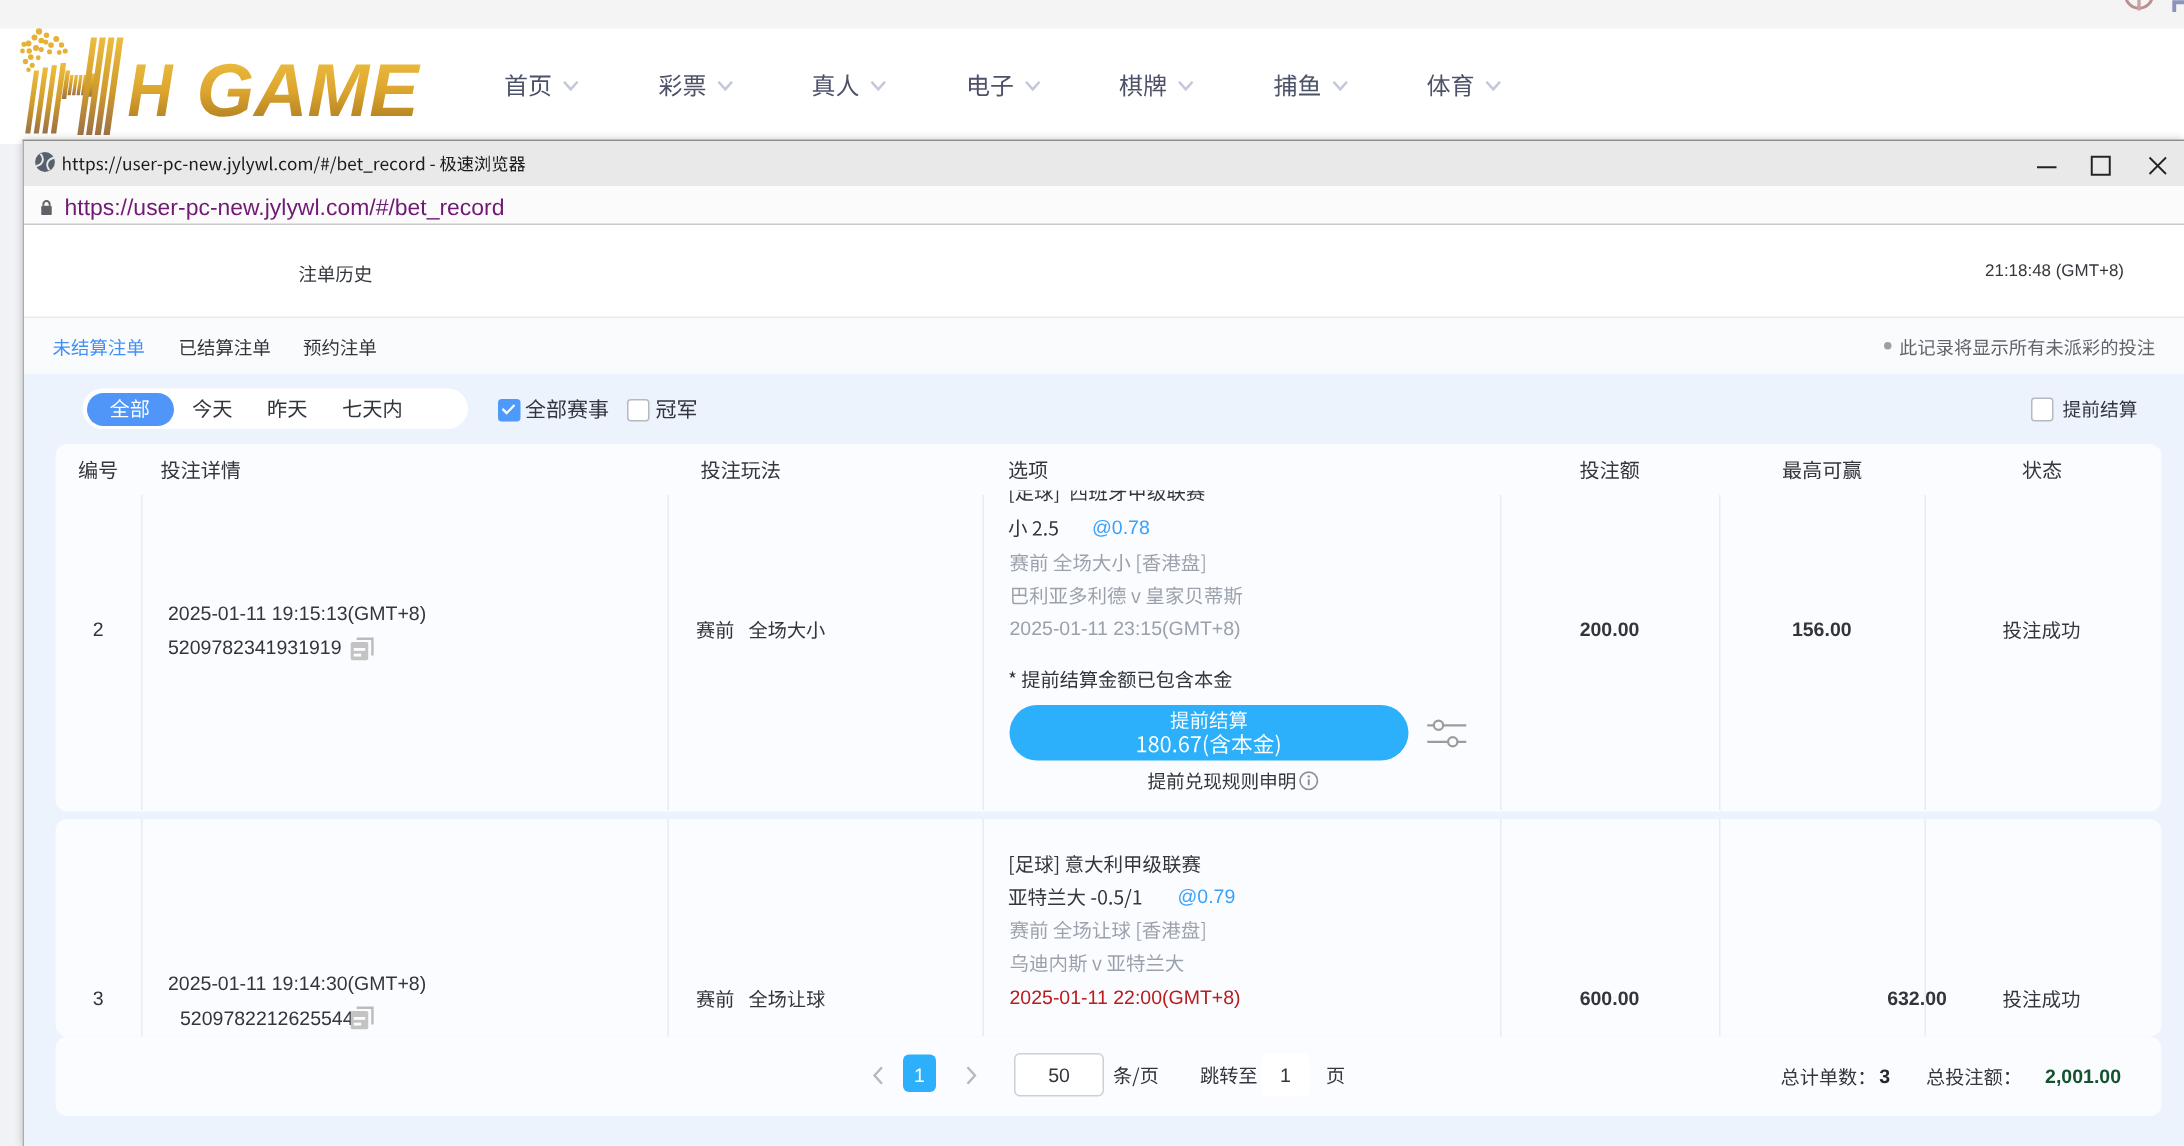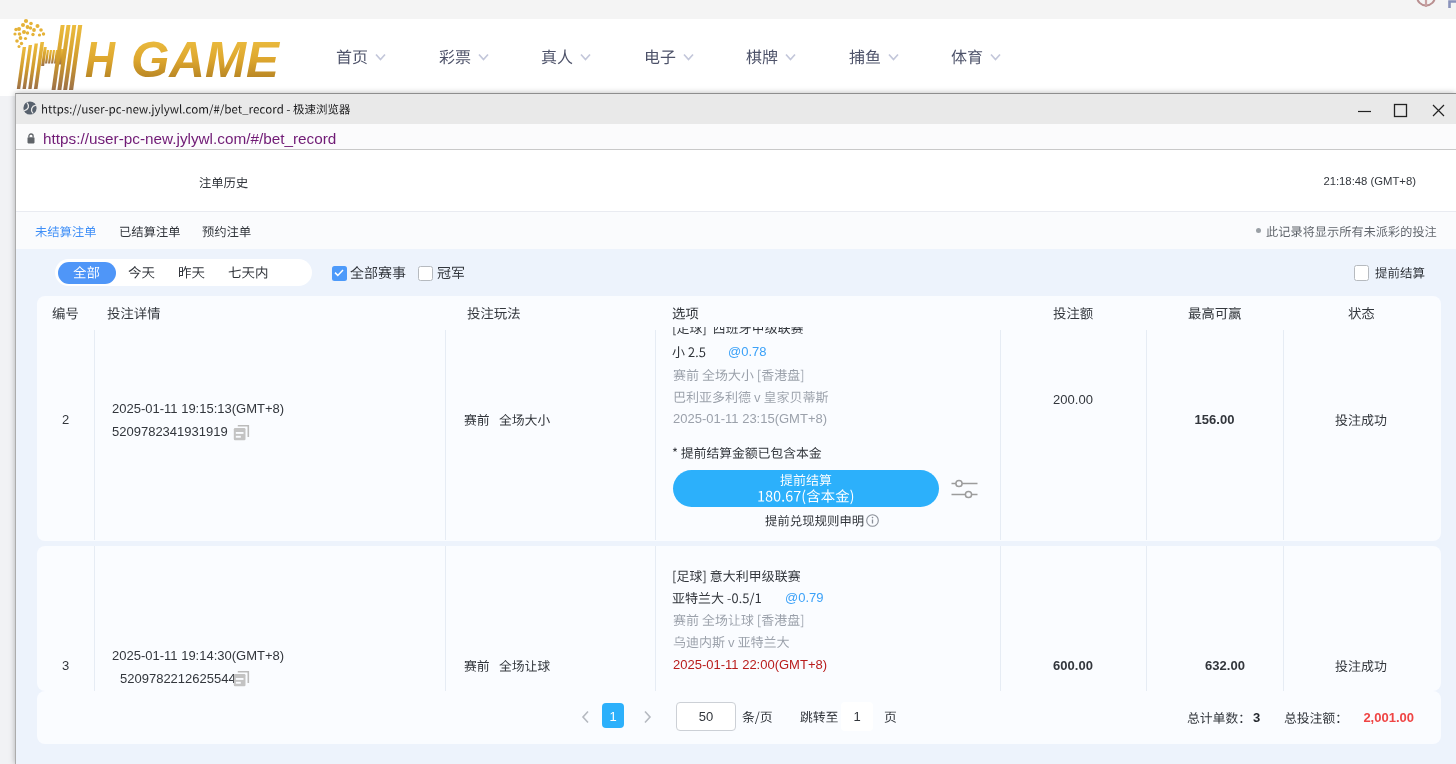--- a/index.html
+++ b/index.html
@@ -163,21 +163,21 @@
 <div class="abs" style="left:1146px;top:546px;width:1px;height:145px;background:#e6ecf4"></div>
 <div class="abs" style="left:1283px;top:546px;width:1px;height:145px;background:#e6ecf4"></div>
 
 <div class="abs" style="left:37px;top:691px;width:1404px;height:53px;border-radius:8px;background:#fafcff"></div>
 
 <div class="lat" style="left:65.5px;top:412px;font-size:13px;transform:translateX(-50%)">2</div>
 <div class="lat" style="left:112px;top:401px;font-size:13px">2025-01-11 19:15:13(GMT+8)</div>
 <div class="lat" style="left:112px;top:424px;font-size:13px">5209782341931919</div>
 <div class="lat" style="left:728px;top:344px;font-size:13px;color:#3ba1f8">@0.78</div>
 <div class="lat" style="left:673px;top:410.5px;font-size:13px;color:#9ba1ab">2025-01-11 23:15(GMT+8)</div>
-<div class="lat" style="left:1073px;top:392px;font-size:13px;font-weight:normal;transform:translateX(-50%)">200.00</div>
+<div class="lat" style="left:1073px;top:412px;font-size:13px;font-weight:bold;transform:translateX(-50%)">200.00</div>
 <div class="lat" style="left:1214.5px;top:412px;font-size:13px;font-weight:bold;transform:translateX(-50%)">156.00</div>
 
 <svg class="abs" style="left:233px;top:424px" width="17" height="17" viewBox="0 0 17 17">
     <path d="M4.8 1.8 L15.3 1.8 L15.3 13" fill="none" stroke="#bbbbbb" stroke-width="1.6"></path>
     <rect x="0.8" y="4" width="11.7" height="12.2" rx="1.2" fill="#c3c3c3"></rect>
     <rect x="2.8" y="8" width="7.7" height="1.9" fill="#fafcff"></rect>
     <rect x="2.8" y="11.8" width="5" height="1.9" fill="#fafcff"></rect>
   </svg>
 
 <div class="abs" style="left:673px;top:470px;width:266px;height:37px;border-radius:18.5px;background:#2cb0fb"></div>
@@ -199,37 +199,37 @@
 <div class="lat" style="left:120px;top:671px;font-size:13px">5209782212625544</div>
 <svg class="abs" style="left:233px;top:670px" width="17" height="17" viewBox="0 0 17 17">
     <path d="M4.8 1.8 L15.3 1.8 L15.3 13" fill="none" stroke="#bbbbbb" stroke-width="1.6"></path>
     <rect x="0.8" y="4" width="11.7" height="12.2" rx="1.2" fill="#c3c3c3"></rect>
     <rect x="2.8" y="8" width="7.7" height="1.9" fill="#fafcff"></rect>
     <rect x="2.8" y="11.8" width="5" height="1.9" fill="#fafcff"></rect>
   </svg>
 <div class="lat" style="left:785px;top:590px;font-size:13px;color:#3ba1f8">@0.79</div>
 <div class="lat" style="left:673px;top:656.5px;font-size:13px;color:#b91c1c">2025-01-11 22:00(GMT+8)</div>
 <div class="lat" style="left:1073px;top:658px;font-size:13px;font-weight:bold;transform:translateX(-50%)">600.00</div>
-<div class="lat" style="left:1225px;top:658px;font-size:13px;font-weight:bold;transform:translateX(-50%)">632.00</div>
+<div class="lat" style="left:1278px;top:658px;font-size:13px;font-weight:bold;transform:translateX(-50%)">632.00</div>
 
 <svg class="abs" style="left:581px;top:710px" width="9" height="14" viewBox="0 0 9 14">
     <path d="M7 1.5 L2 7 L7 12.5" stroke="#b5b9c0" stroke-width="1.6" fill="none"></path>
   </svg>
 <div class="abs" style="left:602px;top:703px;width:22px;height:25px;border-radius:4px;background:#2cb0fb"></div>
 <div class="lat" style="left:613px;top:709px;font-size:13px;color:#fff;transform:translateX(-50%)">1</div>
 <svg class="abs" style="left:643px;top:710px" width="9" height="14" viewBox="0 0 9 14">
     <path d="M2 1.5 L7 7 L2 12.5" stroke="#b5b9c0" stroke-width="1.6" fill="none"></path>
   </svg>
 <div class="abs" style="left:676px;top:702px;width:60px;height:29px;border-radius:4px;background:#fff;border:1px solid #ccd0d6"></div>
 <div class="lat" style="left:706px;top:709px;font-size:13px;transform:translateX(-50%)">50</div>
 <div class="abs" style="left:841px;top:702px;width:32px;height:29px;border-radius:4px;background:#fff"></div>
 <div class="lat" style="left:857px;top:709px;font-size:13px;transform:translateX(-50%)">1</div>
 
 <div class="lat" style="left:1256.5px;top:710px;font-size:13px;font-weight:bold;transform:translateX(-50%);color:#24282e">3</div>
-<div class="lat" style="left:1414px;top:710px;font-size:13px;font-weight:bold;transform:translateX(-100%);color:#ef4444">2,001.00</div>
+<div class="lat" style="left:1414px;top:710px;font-size:13px;font-weight:bold;transform:translateX(-100%);color:#14532d">2,001.00</div>
 
 <div class="abs" style="left:672px;top:327px;width:320px;height:9px;overflow:hidden">
 <svg style="position:absolute;left:0;top:-7px" width="131.6" height="16.9" viewBox="0 0 131.6 16.9">
       <path d="M1.4 15.2H4V14.5H2.3V3.4H4V2.7H1.4Z M7.6 3.7H14.5V6.2H7.6ZM7.3 8.1C7.1 10 6.5 12.2 5 13.4C5.2 13.5 5.5 13.8 5.7 14C6.6 13.3 7.2 12.3 7.7 11.1C8.9 13.4 10.9 13.9 13.7 13.9H16.6C16.6 13.6 16.8 13.1 16.9 12.9C16.4 12.9 14.1 12.9 13.7 12.9C12.9 12.9 12.2 12.9 11.5 12.7V10.1H15.9V9.2H11.5V7.1H15.5V2.7H6.6V7.1H10.5V12.4C9.4 12 8.6 11.2 8 9.9C8.2 9.3 8.3 8.8 8.4 8.2Z M22.5 6.4C23.1 7.2 23.6 8.2 23.9 8.9L24.7 8.5C24.4 7.8 23.8 6.8 23.2 6.1ZM27.1 2.7C27.6 3.1 28.3 3.7 28.6 4.2L29.2 3.6C28.9 3.2 28.2 2.6 27.6 2.2ZM28.8 6C28.4 6.7 27.7 7.7 27.1 8.4C26.8 7.7 26.6 6.8 26.4 5.7V5.2H29.8V4.3H26.4V2.1H25.5V4.3H22.3V5.2H25.5V8.7C24.1 9.9 22.7 11.2 21.8 11.9L22.4 12.7C23.3 11.9 24.4 10.8 25.5 9.8V12.8C25.5 13.1 25.4 13.1 25.2 13.1C25 13.1 24.3 13.1 23.6 13.1C23.7 13.4 23.9 13.8 23.9 14.1C24.9 14.1 25.5 14 25.9 13.8C26.3 13.7 26.4 13.4 26.4 12.8V9.2C27.1 10.8 28 12 29.4 13.1C29.6 12.8 29.8 12.5 30.1 12.4C28.8 11.5 28 10.5 27.4 9.3C28.1 8.5 29 7.4 29.7 6.4ZM17.8 11.7 18.1 12.7C19.2 12.3 20.8 11.8 22.2 11.3L22.1 10.5L20.5 11V7.6H21.8V6.7H20.5V3.9H22V3H18V3.9H19.6V6.7H18.1V7.6H19.6V11.2Z M30.8 15.2H33.4V2.7H30.8V3.4H32.5V14.5H30.8Z M41.4 2.9V3.9H45.2V5.8H42.1V14H43V13.2H51.3V13.9H52.2V5.8H48.9V3.9H52.8V2.9ZM43 12.3V9.8C43.2 10 43.5 10.3 43.6 10.5C45.6 9.6 46 8 46.1 6.7H48V8.7C48 9.8 48.3 10 49.3 10C49.5 10 50.9 10 51.1 10H51.3V12.3ZM43 9.8V6.7H45.2C45.2 7.8 44.8 9 43 9.8ZM46.1 5.8V3.9H48V5.8ZM48.9 6.7H51.3V9.1C51.2 9.1 51.2 9.1 51 9.1C50.7 9.1 49.6 9.1 49.4 9.1C49 9.1 48.9 9.1 48.9 8.7Z M60.4 2.1V7.6C60.4 10 60.1 12 57.8 13.4C58 13.5 58.3 13.8 58.4 14.1C60.9 12.5 61.3 10.3 61.3 7.6V2.1ZM58.5 4.8C58.5 6.4 58.4 8.1 57.9 9.1L58.6 9.6C59.2 8.5 59.3 6.6 59.3 4.9ZM61.8 7.7V8.6H63.2V12.7H60.7V13.6H66.1V12.7H64.1V8.6H65.6V7.7H64.1V3.9H65.8V3H61.6V3.9H63.2V7.7ZM54 12 54.2 13C55.3 12.7 56.7 12.3 58.1 12L58 11.1L56.5 11.5V8.1H57.8V7.2H56.5V3.9H58V3H54.2V3.9H55.6V7.2H54.3V8.1H55.6V11.7Z M69.4 4.3C69.1 5.5 68.7 7.2 68.4 8.2H73.7C72.1 10 69.5 11.7 67.2 12.5C67.4 12.7 67.7 13.1 67.9 13.3C70.4 12.3 73.2 10.4 74.9 8.3V12.8C74.9 13 74.8 13.1 74.6 13.1C74.3 13.1 73.5 13.1 72.7 13.1C72.8 13.3 73 13.8 73 14C74.2 14.1 74.9 14 75.3 13.9C75.7 13.7 75.9 13.4 75.9 12.8V8.2H78.8V7.2H75.9V3.7H78.2V2.8H68.2V3.7H74.9V7.2H69.6C69.9 6.4 70.1 5.3 70.4 4.4Z M85.6 3.8V6H82.3V3.8ZM86.6 3.8H90V6H86.6ZM85.6 6.9V9H82.3V6.9ZM86.6 6.9H90V9H86.6ZM81.2 2.9V10.7H82.3V10H85.6V14H86.6V10H90V10.6H91V2.9Z M93.2 12.3 93.4 13.2C94.6 12.8 96.3 12.1 97.8 11.5L97.6 10.7C96 11.3 94.3 11.9 93.2 12.3ZM97.8 2.9V3.8H99.3C99.1 8 98.7 11.4 96.9 13.5C97.1 13.6 97.6 13.9 97.7 14.1C98.9 12.6 99.5 10.7 99.8 8.4C100.3 9.5 100.8 10.4 101.5 11.3C100.7 12.2 99.7 12.8 98.7 13.3C98.9 13.5 99.3 13.8 99.4 14.1C100.4 13.6 101.3 12.9 102 12.1C102.8 12.9 103.6 13.5 104.5 14C104.6 13.8 104.9 13.4 105.2 13.2C104.2 12.8 103.4 12.1 102.7 11.3C103.6 10.1 104.2 8.6 104.6 6.7L104 6.4L103.9 6.5H102.5C102.9 5.4 103.2 4 103.5 2.9ZM100.2 3.8H102.3C102 5.1 101.6 6.4 101.3 7.3H103.5C103.2 8.6 102.7 9.7 102 10.6C101.2 9.4 100.5 8 100 6.5C100.1 5.7 100.2 4.8 100.2 3.8ZM93.3 7.5C93.5 7.4 93.8 7.3 95.5 7.1C94.9 8 94.4 8.7 94.1 8.9C93.7 9.4 93.4 9.8 93.1 9.8C93.2 10 93.4 10.5 93.4 10.7C93.7 10.5 94.1 10.3 97.6 9.3C97.6 9.1 97.5 8.7 97.5 8.5L95 9.2C96 8 96.9 6.7 97.7 5.3L96.9 4.8C96.7 5.3 96.4 5.8 96.1 6.2L94.4 6.4C95.1 5.3 95.9 3.9 96.5 2.5L95.6 2.1C95.1 3.7 94.1 5.3 93.8 5.8C93.5 6.2 93.3 6.5 93 6.6C93.1 6.8 93.3 7.3 93.3 7.5Z M111.9 2.7C112.4 3.3 113 4.1 113.2 4.7L114 4.3C113.8 3.7 113.2 2.9 112.7 2.3ZM116.1 2.3C115.8 3 115.2 4.1 114.8 4.8H111.5V5.7H113.9V7.3L113.9 8H111.2V9H113.8C113.5 10.4 112.8 12.1 110.7 13.5C111 13.6 111.3 13.9 111.4 14.1C113.1 13 114 11.7 114.4 10.4C115.1 12 116.1 13.3 117.5 14C117.7 13.8 118 13.4 118.2 13.2C116.5 12.5 115.4 10.9 114.8 9H118V8H114.8L114.9 7.3V5.7H117.5V4.8H115.8C116.2 4.1 116.7 3.3 117.1 2.6ZM106.1 11.2 106.3 12.2 109.7 11.6V14H110.5V11.4L111.6 11.3L111.6 10.4L110.5 10.6V3.5H111.1V2.6H106.2V3.5H106.9V11.1ZM107.8 3.5H109.7V5.4H107.8ZM107.8 6.2H109.7V8H107.8ZM107.8 8.9H109.7V10.7L107.8 11Z M124.7 10.2C124.4 12.2 123.3 12.9 119.4 13.2C119.6 13.4 119.8 13.8 119.8 14C123.9 13.6 125.2 12.7 125.7 10.2ZM125.4 12.3C127 12.7 129.2 13.5 130.3 14L130.8 13.3C129.6 12.8 127.5 12.1 125.9 11.7ZM124.4 2.2C124.5 2.5 124.7 2.7 124.8 3H119.5V5H120.4V3.8H129.8V5H130.7V3H125.9C125.8 2.7 125.6 2.3 125.4 2ZM119.4 7.5V8.2H122.3C121.4 8.9 120.2 9.5 119.1 9.9C119.3 10 119.5 10.4 119.7 10.6C120.2 10.4 120.8 10.1 121.4 9.7V12.2H122.3V9.9H127.9V12.1H128.8V9.7C129.4 10 130 10.3 130.6 10.5C130.7 10.3 131 9.9 131.2 9.8C130 9.5 128.9 8.9 128 8.2H130.9V7.5H127.5V6.6H129.4V6H127.5V5.3H129.5V4.7H127.5V4.1H126.6V4.7H123.6V4.1H122.7V4.7H120.7V5.3H122.7V6H120.9V6.6H122.7V7.5ZM123.6 5.3H126.6V6H123.6ZM123.6 6.6H126.6V7.5H123.6ZM123.4 8.2H127C127.3 8.5 127.6 8.8 128 9.1H122.3C122.7 8.8 123.1 8.5 123.4 8.2Z" fill="#32363c"></path>
     </svg>
 </div>
 <svg style="position:absolute;left:41.0px;top:102.1px;" width="309.5" height="15.0" viewBox="0 0 309.5 15.0">
     <path d="M1.1 11.5H2.1V7C2.7 6.3 3.2 6 3.8 6C4.6 6 5 6.5 5 7.7V11.5H6V7.5C6 6 5.5 5.1 4.1 5.1C3.3 5.1 2.6 5.6 2.1 6.1L2.1 4.9V2.3H1.1Z M10 11.6C10.4 11.6 10.8 11.5 11.2 11.4L10.9 10.6C10.7 10.7 10.5 10.8 10.2 10.8C9.5 10.8 9.3 10.4 9.3 9.6V6.1H11V5.3H9.3V3.5H8.4L8.3 5.3L7.3 5.3V6.1H8.2V9.6C8.2 10.8 8.7 11.6 10 11.6Z M14.3 11.6C14.7 11.6 15.1 11.5 15.5 11.4L15.3 10.6C15.1 10.7 14.8 10.8 14.6 10.8C13.8 10.8 13.6 10.4 13.6 9.6V6.1H15.3V5.3H13.6V3.5H12.7L12.6 5.3L11.6 5.3V6.1H12.6V9.6C12.6 10.8 13 11.6 14.3 11.6Z M16.7 14.1H17.8V12L17.7 10.9C18.3 11.4 18.9 11.6 19.5 11.6C20.9 11.6 22.2 10.4 22.2 8.3C22.2 6.3 21.3 5.1 19.7 5.1C19 5.1 18.3 5.5 17.7 6H17.7L17.6 5.3H16.7ZM19.3 10.8C18.9 10.8 18.3 10.6 17.8 10.1V6.8C18.4 6.3 18.9 6 19.4 6C20.6 6 21.1 6.9 21.1 8.3C21.1 9.8 20.3 10.8 19.3 10.8Z M25.5 11.6C26.9 11.6 27.7 10.8 27.7 9.8C27.7 8.6 26.7 8.2 25.8 7.9C25.1 7.6 24.5 7.4 24.5 6.8C24.5 6.3 24.9 5.9 25.7 5.9C26.2 5.9 26.6 6.2 27.1 6.5L27.6 5.8C27.1 5.4 26.4 5.1 25.6 5.1C24.3 5.1 23.5 5.9 23.5 6.9C23.5 7.9 24.4 8.3 25.3 8.7C26 8.9 26.7 9.2 26.7 9.9C26.7 10.4 26.3 10.8 25.5 10.8C24.8 10.8 24.2 10.5 23.7 10.1L23.1 10.8C23.7 11.3 24.6 11.6 25.5 11.6Z M29.8 7C30.2 7 30.5 6.7 30.5 6.2C30.5 5.7 30.2 5.4 29.8 5.4C29.3 5.4 29 5.7 29 6.2C29 6.7 29.3 7 29.8 7ZM29.8 11.6C30.2 11.6 30.5 11.3 30.5 10.9C30.5 10.4 30.2 10.1 29.8 10.1C29.3 10.1 29 10.4 29 10.9C29 11.3 29.3 11.6 29.8 11.6Z M31.5 13.6H32.3L35.7 2.4H34.9Z M36 13.6H36.8L40.2 2.4H39.4Z M43.3 11.6C44.1 11.6 44.7 11.2 45.3 10.5H45.4L45.4 11.5H46.3V5.3H45.3V9.7C44.7 10.4 44.2 10.7 43.6 10.7C42.7 10.7 42.4 10.2 42.4 9.1V5.3H41.3V9.2C41.3 10.8 41.9 11.6 43.3 11.6Z M50 11.6C51.5 11.6 52.3 10.8 52.3 9.8C52.3 8.6 51.3 8.2 50.4 7.9C49.7 7.6 49.1 7.4 49.1 6.8C49.1 6.3 49.4 5.9 50.2 5.9C50.8 5.9 51.2 6.2 51.6 6.5L52.2 5.8C51.7 5.4 51 5.1 50.2 5.1C48.9 5.1 48.1 5.9 48.1 6.9C48.1 7.9 49 8.3 49.9 8.7C50.6 8.9 51.3 9.2 51.3 9.9C51.3 10.4 50.9 10.8 50.1 10.8C49.3 10.8 48.8 10.5 48.2 10.1L47.7 10.8C48.3 11.3 49.2 11.6 50 11.6Z M56.3 11.6C57.2 11.6 57.8 11.4 58.4 11L58 10.3C57.5 10.6 57.1 10.8 56.4 10.8C55.3 10.8 54.4 10 54.4 8.6H58.6C58.6 8.5 58.6 8.3 58.6 8C58.6 6.2 57.7 5.1 56.1 5.1C54.7 5.1 53.3 6.3 53.3 8.4C53.3 10.4 54.7 11.6 56.3 11.6ZM54.4 7.9C54.5 6.6 55.3 5.9 56.2 5.9C57.1 5.9 57.7 6.6 57.7 7.9Z M60.2 11.5H61.2V7.5C61.6 6.4 62.3 6 62.8 6C63.1 6 63.2 6.1 63.4 6.1L63.6 5.2C63.4 5.1 63.2 5.1 62.9 5.1C62.2 5.1 61.6 5.6 61.2 6.4H61.1L61 5.3H60.2Z M64.1 8.7H67V7.9H64.1Z M68.6 14.1H69.7V12L69.6 10.9C70.2 11.4 70.8 11.6 71.4 11.6C72.8 11.6 74.1 10.4 74.1 8.3C74.1 6.3 73.2 5.1 71.6 5.1C70.9 5.1 70.2 5.5 69.6 6H69.6L69.5 5.3H68.6ZM71.2 10.8C70.8 10.8 70.2 10.6 69.7 10.1V6.8C70.3 6.3 70.8 6 71.3 6C72.5 6 73 6.9 73 8.3C73 9.8 72.2 10.8 71.2 10.8Z M78.2 11.6C79 11.6 79.7 11.4 80.2 10.9L79.8 10.2C79.4 10.5 78.9 10.8 78.3 10.8C77.2 10.8 76.4 9.8 76.4 8.4C76.4 6.9 77.2 6 78.3 6C78.8 6 79.2 6.2 79.6 6.5L80.1 5.8C79.7 5.4 79.1 5.1 78.3 5.1C76.7 5.1 75.3 6.3 75.3 8.4C75.3 10.5 76.6 11.6 78.2 11.6Z M81.1 8.7H84V7.9H81.1Z M85.6 11.5H86.7V7C87.3 6.3 87.7 6 88.4 6C89.2 6 89.6 6.5 89.6 7.7V11.5H90.6V7.5C90.6 6 90 5.1 88.7 5.1C87.8 5.1 87.2 5.6 86.6 6.2H86.6L86.5 5.3H85.6Z M95.2 11.6C96 11.6 96.7 11.4 97.2 11L96.8 10.3C96.4 10.6 95.9 10.8 95.3 10.8C94.1 10.8 93.3 10 93.2 8.6H97.4C97.4 8.5 97.5 8.3 97.5 8C97.5 6.2 96.6 5.1 95 5.1C93.5 5.1 92.2 6.3 92.2 8.4C92.2 10.4 93.5 11.6 95.2 11.6ZM93.2 7.9C93.3 6.6 94.1 5.9 95 5.9C96 5.9 96.5 6.6 96.5 7.9Z M100 11.5H101.2L102.1 8.2C102.2 7.6 102.4 7 102.5 6.3H102.6C102.7 7 102.8 7.5 103 8.1L103.9 11.5H105.2L106.9 5.3H105.8L104.9 8.9C104.8 9.5 104.7 10 104.6 10.6H104.5C104.4 10 104.2 9.5 104.1 8.9L103.1 5.3H102.1L101.1 8.9C100.9 9.5 100.8 10 100.7 10.6H100.6C100.5 10 100.4 9.5 100.2 8.9L99.3 5.3H98.2Z M108.8 11.6C109.2 11.6 109.5 11.3 109.5 10.9C109.5 10.4 109.2 10.1 108.8 10.1C108.3 10.1 108 10.4 108 10.9C108 11.3 108.3 11.6 108.8 11.6Z M110.8 14.3C112 14.3 112.5 13.5 112.5 12.2V5.3H111.4V12.2C111.4 13 111.3 13.4 110.7 13.4C110.4 13.4 110.2 13.4 110.1 13.3L109.8 14.1C110.1 14.2 110.4 14.3 110.8 14.3ZM111.9 4C112.3 4 112.6 3.7 112.6 3.3C112.6 2.9 112.3 2.6 111.9 2.6C111.5 2.6 111.2 2.9 111.2 3.3C111.2 3.7 111.5 4 111.9 4Z M114.7 14.2C115.9 14.2 116.6 13.2 117 12L119.4 5.3H118.3L117.2 8.7C117 9.3 116.9 9.9 116.7 10.5H116.6C116.4 9.9 116.2 9.3 116 8.7L114.8 5.3H113.7L116.2 11.5L116 12C115.8 12.8 115.3 13.3 114.6 13.3C114.5 13.3 114.3 13.3 114.1 13.2L113.9 14.1C114.1 14.1 114.4 14.2 114.7 14.2Z M121.7 11.6C122 11.6 122.1 11.6 122.3 11.6L122.1 10.8C122 10.8 122 10.8 121.9 10.8C121.8 10.8 121.6 10.6 121.6 10.3V2.3H120.6V10.3C120.6 11.1 120.9 11.6 121.7 11.6Z M123.9 14.2C125.2 14.2 125.8 13.2 126.3 12L128.6 5.3H127.6L126.5 8.7C126.3 9.3 126.1 9.9 126 10.5H125.9C125.7 9.9 125.5 9.3 125.3 8.7L124 5.3H122.9L125.4 11.5L125.3 12C125 12.8 124.6 13.3 123.9 13.3C123.7 13.3 123.5 13.3 123.4 13.2L123.2 14.1C123.4 14.1 123.6 14.2 123.9 14.2Z M130.8 11.5H132L132.9 8.2C133.1 7.6 133.2 7 133.3 6.3H133.4C133.5 7 133.7 7.5 133.8 8.1L134.7 11.5H136L137.7 5.3H136.7L135.8 8.9C135.6 9.5 135.5 10 135.4 10.6H135.3C135.2 10 135 9.5 134.9 8.9L133.9 5.3H132.9L131.9 8.9C131.8 9.5 131.6 10 131.5 10.6H131.4C131.3 10 131.2 9.5 131.1 8.9L130.1 5.3H129.1Z M140.2 11.6C140.4 11.6 140.6 11.6 140.8 11.6L140.6 10.8C140.5 10.8 140.4 10.8 140.4 10.8C140.2 10.8 140.1 10.6 140.1 10.3V2.3H139V10.3C139 11.1 139.4 11.6 140.2 11.6Z M142.9 11.6C143.3 11.6 143.6 11.3 143.6 10.9C143.6 10.4 143.3 10.1 142.9 10.1C142.4 10.1 142.1 10.4 142.1 10.9C142.1 11.3 142.4 11.6 142.9 11.6Z M148 11.6C148.7 11.6 149.4 11.4 150 10.9L149.5 10.2C149.1 10.5 148.6 10.8 148.1 10.8C146.9 10.8 146.1 9.8 146.1 8.4C146.1 6.9 147 6 148.1 6C148.6 6 149 6.2 149.3 6.5L149.9 5.8C149.4 5.4 148.9 5.1 148.1 5.1C146.4 5.1 145 6.3 145 8.4C145 10.5 146.3 11.6 148 11.6Z M153.8 11.6C155.3 11.6 156.7 10.5 156.7 8.4C156.7 6.3 155.3 5.1 153.8 5.1C152.3 5.1 150.9 6.3 150.9 8.4C150.9 10.5 152.3 11.6 153.8 11.6ZM153.8 10.8C152.7 10.8 152 9.8 152 8.4C152 6.9 152.7 6 153.8 6C154.9 6 155.6 6.9 155.6 8.4C155.6 9.8 154.9 10.8 153.8 10.8Z M158.3 11.5H159.4V7C160 6.3 160.5 6 161 6C161.8 6 162.1 6.5 162.1 7.7V11.5H163.2V7C163.8 6.3 164.3 6 164.7 6C165.5 6 165.9 6.5 165.9 7.7V11.5H167V7.5C167 6 166.3 5.1 165.1 5.1C164.3 5.1 163.7 5.6 163 6.3C162.7 5.6 162.2 5.1 161.3 5.1C160.5 5.1 159.9 5.6 159.3 6.2H159.3L159.2 5.3H158.3Z M168.1 13.6H168.8L172.3 2.4H171.5Z M173.6 11.5H174.3L174.6 8.9H176.3L176 11.5H176.7L177 8.9H178.2V8.1H177.1L177.3 6.2H178.4V5.5H177.4L177.7 3.2H177L176.7 5.5H175L175.3 3.2H174.6L174.3 5.5H173.2V6.2H174.2L174 8.1H172.9V8.9H173.9ZM174.7 8.1 174.9 6.2H176.6L176.4 8.1Z M179 13.6H179.7L183.2 2.4H182.4Z M187.1 11.6C188.6 11.6 189.9 10.4 189.9 8.3C189.9 6.3 189 5.1 187.4 5.1C186.7 5.1 186 5.5 185.4 6L185.4 4.9V2.3H184.4V11.5H185.2L185.3 10.9H185.4C185.9 11.4 186.6 11.6 187.1 11.6ZM187 10.8C186.6 10.8 186 10.6 185.4 10.1V6.8C186 6.3 186.6 6 187.1 6C188.3 6 188.8 6.9 188.8 8.3C188.8 9.8 188 10.8 187 10.8Z M194 11.6C194.9 11.6 195.5 11.4 196.1 11L195.7 10.3C195.2 10.6 194.8 10.8 194.1 10.8C193 10.8 192.1 10 192.1 8.6H196.3C196.3 8.5 196.3 8.3 196.3 8C196.3 6.2 195.4 5.1 193.8 5.1C192.4 5.1 191 6.3 191 8.4C191 10.4 192.4 11.6 194 11.6ZM192.1 7.9C192.2 6.6 193 5.9 193.9 5.9C194.8 5.9 195.4 6.6 195.4 7.9Z M199.8 11.6C200.2 11.6 200.6 11.5 201 11.4L200.8 10.6C200.6 10.7 200.3 10.8 200.1 10.8C199.3 10.8 199.1 10.4 199.1 9.6V6.1H200.8V5.3H199.1V3.5H198.2L198.1 5.3L197.1 5.3V6.1H198.1V9.6C198.1 10.8 198.5 11.6 199.8 11.6Z M201.3 13.1H207.4V12.4H201.3Z M208.6 11.5H209.7V7.5C210.1 6.4 210.7 6 211.3 6C211.5 6 211.7 6.1 211.9 6.1L212.1 5.2C211.9 5.1 211.7 5.1 211.4 5.1C210.7 5.1 210.1 5.6 209.6 6.4H209.6L209.5 5.3H208.6Z M215.6 11.6C216.5 11.6 217.1 11.4 217.7 11L217.3 10.3C216.8 10.6 216.3 10.8 215.7 10.8C214.6 10.8 213.7 10 213.7 8.6H217.9C217.9 8.5 217.9 8.3 217.9 8C217.9 6.2 217 5.1 215.4 5.1C214 5.1 212.6 6.3 212.6 8.4C212.6 10.4 214 11.6 215.6 11.6ZM213.7 7.9C213.8 6.6 214.6 5.9 215.5 5.9C216.4 5.9 217 6.6 217 7.9Z M221.9 11.6C222.7 11.6 223.4 11.4 224 10.9L223.5 10.2C223.1 10.5 222.6 10.8 222 10.8C220.9 10.8 220.1 9.8 220.1 8.4C220.1 6.9 220.9 6 222.1 6C222.5 6 222.9 6.2 223.3 6.5L223.8 5.8C223.4 5.4 222.8 5.1 222 5.1C220.4 5.1 219 6.3 219 8.4C219 10.5 220.3 11.6 221.9 11.6Z M227.8 11.6C229.3 11.6 230.6 10.5 230.6 8.4C230.6 6.3 229.3 5.1 227.8 5.1C226.2 5.1 224.9 6.3 224.9 8.4C224.9 10.5 226.2 11.6 227.8 11.6ZM227.8 10.8C226.7 10.8 226 9.8 226 8.4C226 6.9 226.7 6 227.8 6C228.8 6 229.6 6.9 229.6 8.4C229.6 9.8 228.8 10.8 227.8 10.8Z M232.3 11.5H233.4V7.5C233.8 6.4 234.4 6 234.9 6C235.2 6 235.3 6.1 235.5 6.1L235.7 5.2C235.5 5.1 235.3 5.1 235.1 5.1C234.4 5.1 233.7 5.6 233.3 6.4H233.3L233.2 5.3H232.3Z M238.9 11.6C239.6 11.6 240.3 11.2 240.8 10.8H240.8L240.9 11.5H241.8V2.3H240.7V4.7L240.8 5.8C240.2 5.4 239.8 5.1 239 5.1C237.6 5.1 236.3 6.4 236.3 8.4C236.3 10.5 237.3 11.6 238.9 11.6ZM239.1 10.8C238 10.8 237.4 9.9 237.4 8.4C237.4 6.9 238.2 6 239.2 6C239.7 6 240.2 6.2 240.7 6.6V9.9C240.2 10.5 239.7 10.8 239.1 10.8Z M245.9 8.7H248.9V7.9H245.9Z M254.2 1.8V4.1H252.7V4.9H254.2C253.8 6.4 253.1 8.3 252.3 9.2C252.5 9.4 252.7 9.8 252.8 10.1C253.3 9.3 253.8 8.1 254.2 6.8V12.4H255V6.2C255.3 6.8 255.7 7.5 255.9 7.9L256.4 7.3C256.2 6.9 255.3 5.6 255 5.2V4.9H256.3V4.1H255V1.8ZM256.4 2.6V3.4H257.7C257.6 7.2 257.2 10.1 255.3 11.9C255.5 12 255.9 12.3 256 12.4C257.2 11.2 257.8 9.5 258.2 7.5C258.6 8.5 259.1 9.4 259.7 10.2C259.1 10.9 258.3 11.4 257.5 11.8C257.7 11.9 258 12.2 258.2 12.4C258.9 12 259.6 11.5 260.3 10.8C260.9 11.5 261.7 12 262.5 12.4C262.6 12.2 262.9 11.8 263.1 11.7C262.2 11.3 261.5 10.8 260.8 10.2C261.7 9.1 262.3 7.7 262.7 5.9L262.1 5.7L262 5.7H260.7C260.9 4.8 261.3 3.6 261.5 2.6ZM258.6 3.4H260.5C260.2 4.5 259.9 5.7 259.6 6.5H261.7C261.4 7.7 260.9 8.7 260.3 9.5C259.4 8.5 258.8 7.2 258.4 5.8C258.5 5 258.5 4.2 258.6 3.4Z M264.3 2.8C264.9 3.4 265.7 4.2 266 4.7L266.7 4.2C266.4 3.7 265.6 2.9 264.9 2.3ZM266.5 5.9H264V6.8H265.7V10.3C265.2 10.5 264.6 11 264 11.6L264.5 12.3C265.1 11.6 265.7 11 266.1 11C266.4 11 266.8 11.3 267.2 11.6C268 12.1 269 12.2 270.4 12.2C271.5 12.2 273.5 12.1 274.3 12.1C274.3 11.8 274.4 11.4 274.5 11.2C273.4 11.3 271.7 11.4 270.4 11.4C269.2 11.4 268.2 11.4 267.4 10.9C267 10.7 266.8 10.5 266.5 10.4ZM268.4 5.4H270.2V6.9H268.4ZM271.1 5.4H273V6.9H271.1ZM270.2 1.9V3H267.1V3.8H270.2V4.7H267.6V7.6H269.8C269.2 8.6 268.1 9.5 267 9.9C267.2 10.1 267.4 10.4 267.6 10.6C268.5 10.1 269.5 9.2 270.2 8.2V10.9H271.1V8.3C272 9 273.1 9.8 273.6 10.4L274.1 9.8C273.5 9.2 272.4 8.3 271.3 7.6H273.8V4.7H271.1V3.8H274.3V3H271.1V1.9Z M282.9 3.1V9.9H283.6V3.1ZM284.8 1.8V11.5C284.8 11.6 284.7 11.7 284.5 11.7C284.4 11.7 283.9 11.7 283.4 11.7C283.5 11.9 283.6 12.2 283.7 12.4C284.4 12.4 284.9 12.4 285.1 12.3C285.4 12.1 285.5 11.9 285.5 11.5V1.8ZM275.9 2.6C276.5 3.1 277.1 3.7 277.4 4.2L278 3.7C277.7 3.2 277 2.6 276.5 2.2ZM275.5 5.7C276 6.1 276.7 6.8 277.1 7.2L277.6 6.6C277.3 6.2 276.6 5.6 276 5.2ZM275.7 11.6 276.4 12.1C276.9 11.1 277.5 9.7 277.9 8.6L277.3 8.2C276.8 9.4 276.1 10.8 275.7 11.6ZM278.4 5.9C278.9 6.6 279.5 7.4 280 8.2C279.4 9.6 278.7 10.8 277.7 11.6C277.9 11.7 278.2 12.1 278.3 12.2C279.2 11.4 279.9 10.3 280.5 9.1C280.9 9.8 281.2 10.5 281.4 11.1L282.1 10.6C281.9 9.9 281.4 9.1 280.8 8.1C281.2 7.1 281.4 5.9 281.6 4.6H282.4V3.8H278.2V4.6H280.8C280.7 5.6 280.5 6.5 280.3 7.3C279.9 6.7 279.4 6.1 279 5.5ZM279.3 2.2C279.6 2.7 280 3.4 280.1 3.8L280.9 3.5C280.7 3.1 280.4 2.4 280.1 1.9Z M293.9 4.3C294.5 4.9 295.1 5.6 295.4 6.2L296.2 5.8C295.9 5.3 295.2 4.5 294.6 4ZM287.8 2.5V5.7H288.6V2.5ZM290.2 2V6.1H291V2ZM292.5 9.4V11.2C292.5 12 292.8 12.3 294 12.3C294.2 12.3 295.7 12.3 296 12.3C296.9 12.3 297.1 11.9 297.3 10.6C297 10.6 296.7 10.5 296.5 10.3C296.4 11.4 296.4 11.5 295.9 11.5C295.6 11.5 294.3 11.5 294 11.5C293.5 11.5 293.4 11.5 293.4 11.2V9.4ZM291.7 7.8V8.6C291.7 9.6 291.4 10.9 287.2 11.8C287.4 11.9 287.7 12.2 287.8 12.4C292.1 11.4 292.6 9.9 292.6 8.7V7.8ZM288.7 6.5V10.1H289.6V7.2H295V10H295.9V6.5ZM293.2 1.8C292.9 3.1 292.4 4.4 291.7 5.3C291.9 5.4 292.2 5.6 292.4 5.7C292.8 5.2 293.1 4.5 293.4 3.8H297.2V3H293.7C293.8 2.7 294 2.3 294 2Z M300.2 3.1H302.2V4.7H300.2ZM305.1 3.1H307.2V4.7H305.1ZM305 5.9C305.5 6.1 306.1 6.4 306.5 6.7H303.2C303.4 6.3 303.7 5.9 303.9 5.5L303 5.4V2.4H299.4V5.5H302.9C302.7 5.9 302.5 6.3 302.2 6.7H298.6V7.4H301.4C300.6 8.1 299.6 8.8 298.3 9.2C298.5 9.4 298.7 9.7 298.8 9.9L299.4 9.6V12.4H300.3V12.1H302.2V12.4H303V8.9H300.8C301.5 8.4 302.1 7.9 302.5 7.4H304.7C305.2 8 305.8 8.5 306.5 8.9H304.4V12.4H305.2V12.1H307.2V12.4H308V9.6L308.6 9.8C308.7 9.6 309 9.3 309.2 9.1C307.9 8.8 306.6 8.2 305.7 7.4H308.9V6.7H306.9L307.2 6.3C306.8 6 306.1 5.7 305.5 5.5ZM304.3 2.4V5.5H308V2.4ZM300.3 11.3V9.6H302.2V11.3ZM305.2 11.3V9.6H307.2V11.3Z" fill="#1d1d1f"></path>
   </svg>
 <svg style="position:absolute;left:336.0px;top:47.4px;" width="32.0" height="20.8" viewBox="0 0 32.0 20.8">

